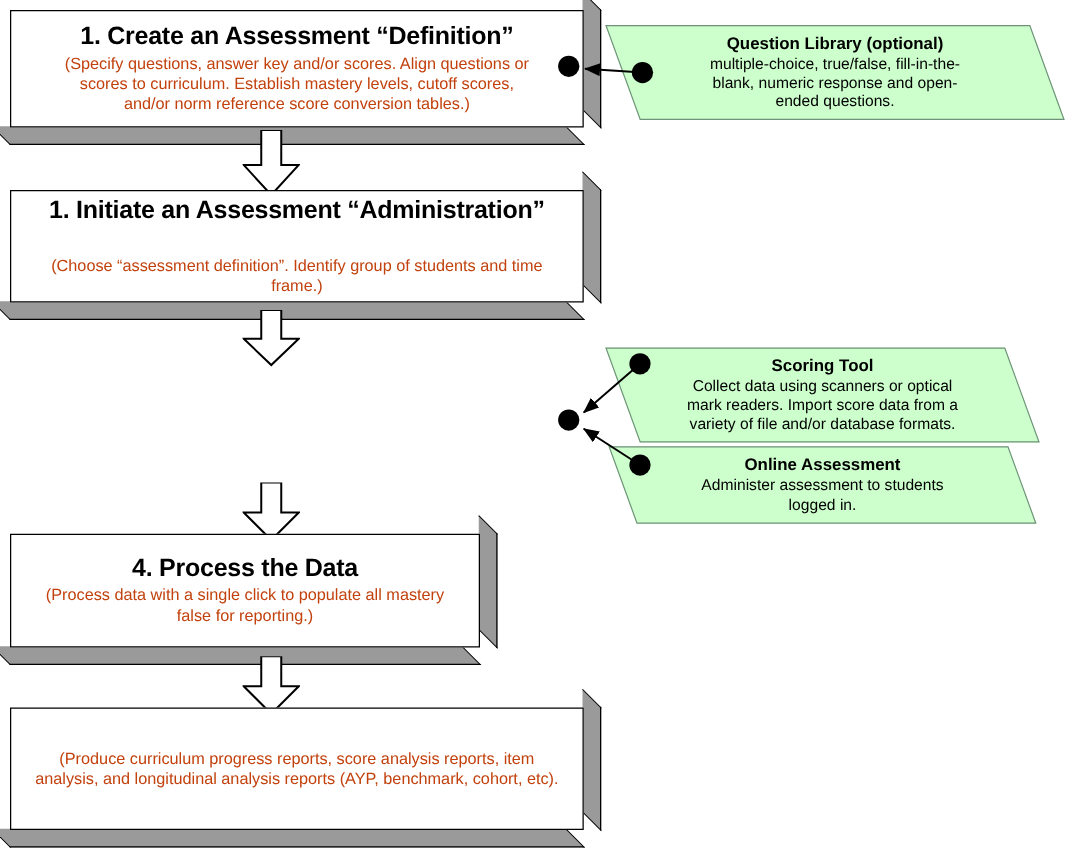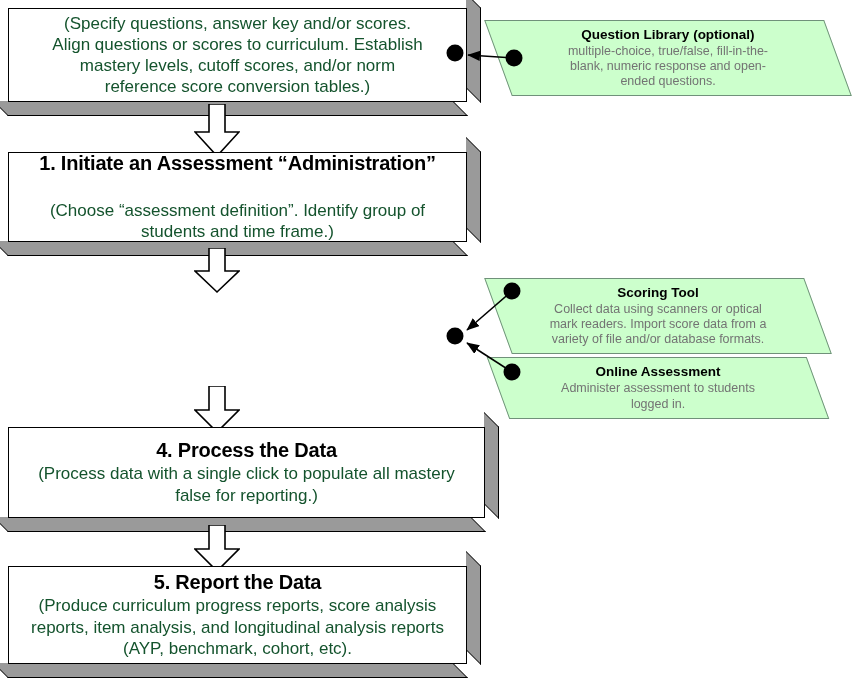--- a/index.html
+++ b/index.html
@@ -66,22 +66,22 @@
   .box-title {
     font-size: 20px;
     font-weight: bold;
     color: #000;
     line-height: 1.12;
     letter-spacing: -0.2px;
     margin-bottom: 2px;
     white-space: nowrap;
   }
   .box-sub {
-    font-size: 17px;
-    color: #14532d;
+    font-size: 13px;
+    color: #c2410c;
     line-height: 1.25;
     max-width: 400px;
   }
 
   
   .note {
     position: absolute;
     z-index: 2;
   }
   .note .skewbg {
@@ -105,21 +105,21 @@
   .note-title {
     font-size: 13.5px;
     font-weight: bold;
     color: #000;
     line-height: 1.2;
     margin-bottom: 1px;
     text-align: center;
   }
   .note-body {
     font-size: 12.5px;
-    color: #737373;
+    color: #000000;
     line-height: 1.22;
   }
 
   
   .downarrow { position: absolute; z-index: 2; }
 
   
   #links {
     position: absolute;
     left: 0; top: 0;
@@ -131,20 +131,21 @@
 </head>
 <body>
 
 <div id="canvas">
 
   <div class="box3d" style="left:8px; top:8px; width:473px; height:108px;">
     <div class="side"></div>
     <div class="bottom"></div>
     <div class="face"></div>
     <div class="inner">
+      <div class="box-title">1. Create an Assessment “Definition”</div>
       <div class="box-sub" style="max-width:382px;">(Specify questions, answer key and/or scores. Align questions or scores to curriculum. Establish mastery levels, cutoff scores, and/or norm reference score conversion tables.)</div>
     </div>
   </div>
 
   <svg class="downarrow" style="left:194px; top:104px;" width="46" height="54" viewBox="0 0 46 54">
     <polygon points="15,0 31,0 31,28 45,28 23,52 1,28 15,28" fill="#ffffff" stroke="#000000" stroke-width="1.6"></polygon>
   </svg>
 
   <div class="box3d" style="left:8px; top:152px; width:473px; height:104px;">
     <div class="side"></div>
@@ -158,40 +159,39 @@
 
   <svg class="downarrow" style="left:194px; top:248px;" width="46" height="46" viewBox="0 0 46 46">
     <polygon points="15,0 31,0 31,23 45,23 23,44 1,23 15,23" fill="#ffffff" stroke="#000000" stroke-width="1.6"></polygon>
   </svg>
 
 
   <svg class="downarrow" style="left:194px; top:386px;" width="46" height="48" viewBox="0 0 46 48">
     <polygon points="15,0 31,0 31,24 45,24 23,46 1,24 15,24" fill="#ffffff" stroke="#000000" stroke-width="1.6"></polygon>
   </svg>
 
-  <div class="box3d" style="left:8px; top:427px; width:491px; height:105px;">
+  <div class="box3d" style="left:8px; top:427px; width:390px; height:105px;">
     <div class="side"></div>
     <div class="bottom"></div>
     <div class="face"></div>
     <div class="inner">
       <div class="box-title">4. Process the Data</div>
       <div class="box-sub" style="max-width:440px;">(Process data with a single click to populate all mastery false for reporting.)</div>
     </div>
   </div>
 
   <svg class="downarrow" style="left:194px; top:525px;" width="46" height="48" viewBox="0 0 46 48">
     <polygon points="15,0 31,0 31,24 45,24 23,46 1,24 15,24" fill="#ffffff" stroke="#000000" stroke-width="1.6"></polygon>
   </svg>
 
   <div class="box3d" style="left:8px; top:566px; width:473px; height:112px;">
     <div class="side"></div>
     <div class="bottom"></div>
     <div class="face"></div>
     <div class="inner">
-      <div class="box-title">5. Report the Data</div>
       <div class="box-sub" style="max-width:430px;">(Produce curriculum progress reports, score analysis reports, item analysis, and longitudinal analysis reports (AYP, benchmark, cohort, etc).</div>
     </div>
   </div>
 
   <div class="note" style="left:498px; top:20px; width:340px; height:76px;">
     <div class="skewbg"></div>
     <div class="ntext">
       <div class="note-title">Question Library (optional)</div>
       <div class="note-body" style="max-width:230px;">multiple-choice, true/false, fill-in-the-blank, numeric response and open-ended questions.</div>
     </div>

